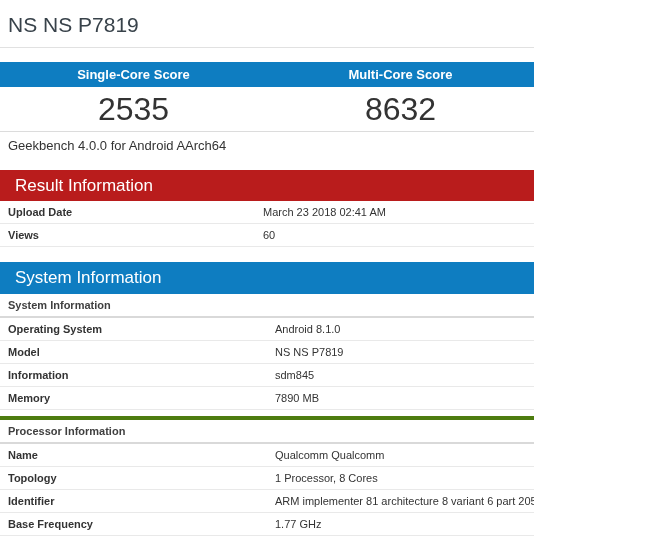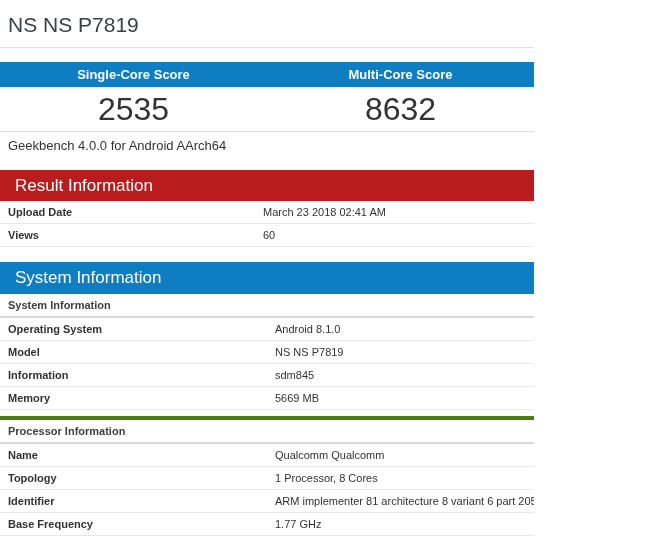--- a/index.html
+++ b/index.html
@@ -104,21 +104,21 @@
       <tr>
         <th>Model</th>
         <td>NS NS P7819</td>
       </tr>
       <tr>
         <th>Information</th>
         <td>sdm845</td>
       </tr>
       <tr>
         <th>Memory</th>
-        <td>5669 MB</td>
+        <td>7890 MB</td>
       </tr>
     </tbody>
   </table>
 
   <table class="processor-table">
     <tbody>
       <tr class="subheader">
         <th colspan="2">Processor Information</th>
       </tr>
       <tr>

